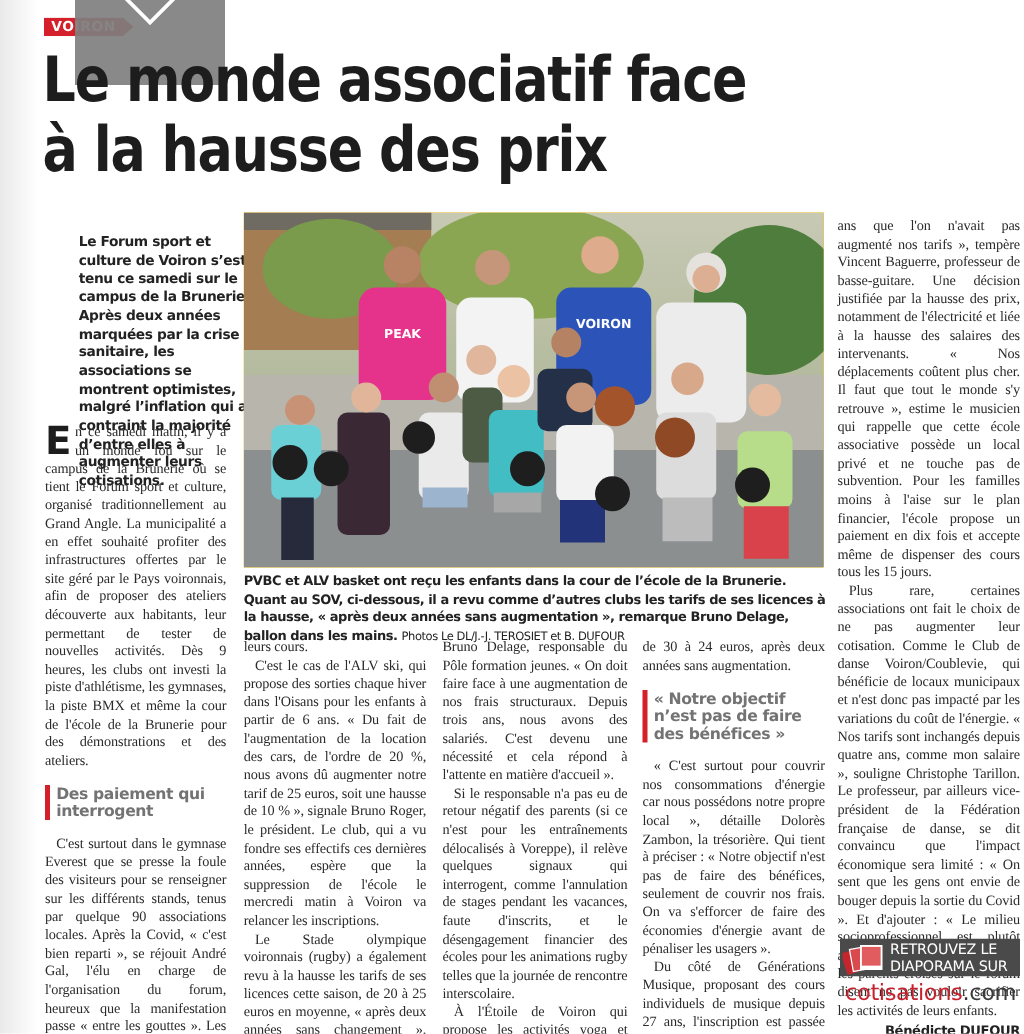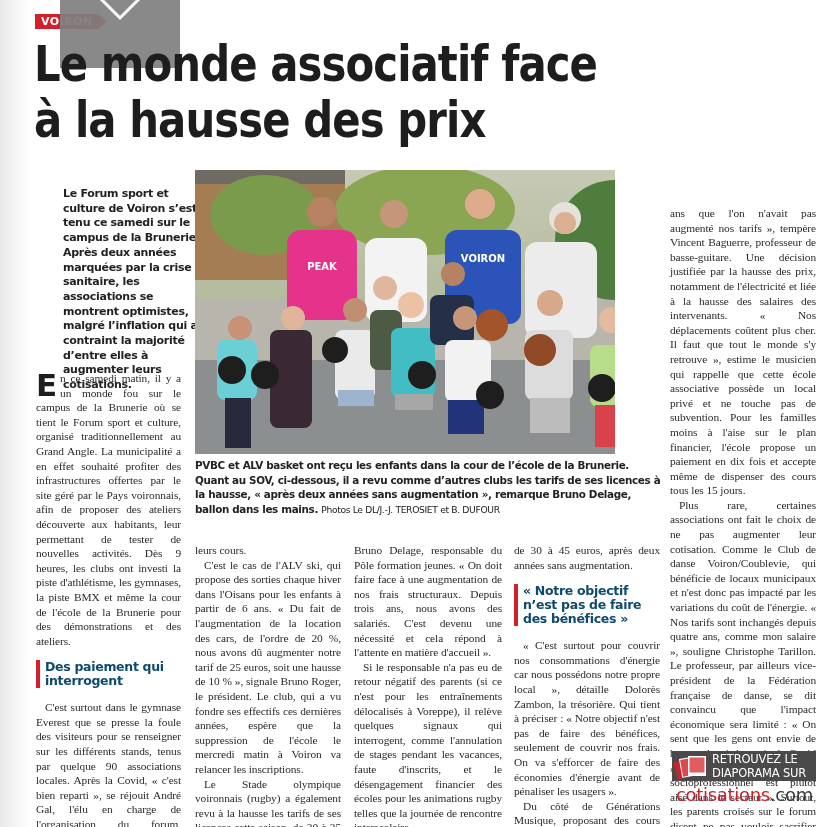--- a/index.html
+++ b/index.html
@@ -13,25 +13,25 @@
        font-family:"DejaVu Sans",sans-serif;font-weight:bold;font-size:11px;line-height:15px;
        padding:0 14px 0 6px;letter-spacing:.5px;clip-path:polygon(0 0,88% 0,100% 50%,88% 100%,0 100%);z-index:2;}
   .rubrique .dim{color:#f3c3c6;}
   h1{position:absolute;left:34px;top:36px;margin:0;width:650px;z-index:4;
      font-family:"DejaVu Sans Condensed","DejaVu Sans",sans-serif;font-stretch:condensed;
      font-weight:bold;font-size:50px;line-height:56px;color:#1d1d1d;letter-spacing:-1px;transform:scaleX(.93);transform-origin:left top;}
   .chapo{position:absolute;left:47px;top:171px;width:146px;margin:16px;
      font-family:"DejaVu Sans",sans-serif;font-weight:bold;font-size:11px;line-height:14.7px;color:#222;letter-spacing:-.3px;}
   .col{position:absolute;font-size:11.4px;line-height:14.6px;text-align:justify;hyphens:auto;letter-spacing:-.1px;}
   .col p{margin:0;text-indent:9px;}
-  .col p.noind{text-indent:0;margin-top:32px;}
+  .col p.noind{text-indent:0;}
   .dropcap{float:left;font-family:"DejaVu Sans",sans-serif;font-weight:bold;font-size:31px;line-height:26px;margin:1px 3px 0 0;color:#1d1d1d;}
-  .inter{font-family:"DejaVu Sans",sans-serif;font-weight:bold;font-size:12.5px;line-height:14px;color:#0c4a6e;
+  .inter{font-family:"DejaVu Sans",sans-serif;font-weight:bold;font-size:12.5px;line-height:14px;color:#737373;
      border-left:4px solid #d3202a;padding-left:5px;margin:12px 0 12px 0;letter-spacing:-.3px;text-align:left;}
-  .photo{position:absolute;left:195px;top:170px;width:420px;height:284px;overflow:hidden;background:#eab308;}
+  .photo{position:absolute;left:195px;top:170px;width:464px;height:284px;overflow:hidden;background:#eab308;}
   .legende{position:absolute;left:195px;top:458px;width:470px;margin:0;font-family:"DejaVu Sans",sans-serif;font-weight:bold;
      font-size:10.4px;line-height:14.5px;color:#222;letter-spacing:-.35px;}
   .legende .credit{font-weight:normal;font-size:9.2px;text-align:right;}
   .signature{font-family:"DejaVu Sans",sans-serif;font-weight:bold;font-size:10.5px;text-align:right;color:#222;margin-top:2px;letter-spacing:-.3px;}
   .promo{position:absolute;left:672px;top:751px;width:144px;height:30px;background:#4a4a4a;}
   .promo .txt{position:absolute;left:40px;top:1px;color:#fff;font-family:"DejaVu Sans",sans-serif;font-size:11.5px;line-height:14px;letter-spacing:-.2px;text-align:left;}
   .promo svg{position:absolute;left:2px;top:3px;}
   .site{position:absolute;left:676px;top:784px;font-family:"DejaVu Sans",sans-serif;font-size:18px;color:#c8202c;letter-spacing:-.3px;}
   .site .tld{color:#3a3a3a;}
 </style>
@@ -131,21 +131,21 @@
   <p>Le Stade olympique voironnais (rugby) a également revu à la hausse les tarifs de ses licences cette saison, de 20 à 25 euros en moyenne, « après deux années sans changement », remarque</p>
 </div>
 
 <div class="col" style="left:354px;top:511px;width:148px;">
   <p class="noind">Bruno Delage, responsable du Pôle formation jeunes. « On doit faire face à une augmentation de nos frais structuraux. Depuis trois ans, nous avons des salariés. C'est devenu une nécessité et cela répond à l'attente en matière d'accueil ».</p>
   <p>Si le responsable n'a pas eu de retour négatif des parents (si ce n'est pour les entraînements délocalisés à Voreppe), il relève quelques signaux qui interrogent, comme l'annulation de stages pendant les vacances, faute d'inscrits, et le désengagement financier des écoles pour les animations rugby telles que la journée de rencontre interscolaire.</p>
   <p>À l'Étoile de Voiron qui propose les activités yoga et peinture, la cotisation est passée cette année</p>
 </div>
 
 <div class="col" style="left:514px;top:511px;width:146px;">
-  <p class="noind">de 30 à 45 euros, après deux années sans augmentation.</p>
+  <p class="noind">de 30 à 24 euros, après deux années sans augmentation.</p>
   <div class="inter">« Notre objectif n’est pas de faire des bénéfices »</div>
   <p>« C'est surtout pour couvrir nos consommations d'énergie car nous possédons notre propre local », détaille Dolorès Zambon, la trésorière. Qui tient à préciser : « Notre objectif n'est pas de faire des bénéfices, seulement de couvrir nos frais. On va s'efforcer de faire des économies d'énergie avant de pénaliser les usagers ».</p>
   <p>Du côté de Générations Musique, proposant des cours individuels de musique depuis 27 ans, l'inscription est passée de 576 à 590 euros. « Cela faisait douze</p>
 </div>
 
 <div class="col" style="left:670px;top:174px;width:146px;">
   <p class="noind">ans que l'on n'avait pas augmenté nos tarifs », tempère Vincent Baguerre, professeur de basse-guitare. Une décision justifiée par la hausse des prix, notamment de l'électricité et liée à la hausse des salaires des intervenants. « Nos déplacements coûtent plus cher. Il faut que tout le monde s'y retrouve », estime le musicien qui rappelle que cette école associative possède un local privé et ne touche pas de subvention. Pour les familles moins à l'aise sur le plan financier, l'école propose un paiement en dix fois et accepte même de dispenser des cours tous les 15 jours.</p>
   <p>Plus rare, certaines associations ont fait le choix de ne pas augmenter leur cotisation. Comme le Club de danse Voiron/Coublevie, qui bénéficie de locaux municipaux et n'est donc pas impacté par les variations du coût de l'énergie. « Nos tarifs sont inchangés depuis quatre ans, comme mon salaire », souligne Christophe Tarillon. Le professeur, par ailleurs vice-président de la Fédération française de danse, se dit convaincu que l'impact économique sera limité : « On sent que les gens ont envie de bouger depuis la sortie du Covid ». Et d'ajouter : « Le milieu socioprofessionnel est plutôt aisé dans le secteur ». Surtout, les parents croisés sur le forum disent ne pas vouloir sacrifier les activités de leurs enfants.</p>
   <div class="signature">Bénédicte DUFOUR</div>
 </div>

